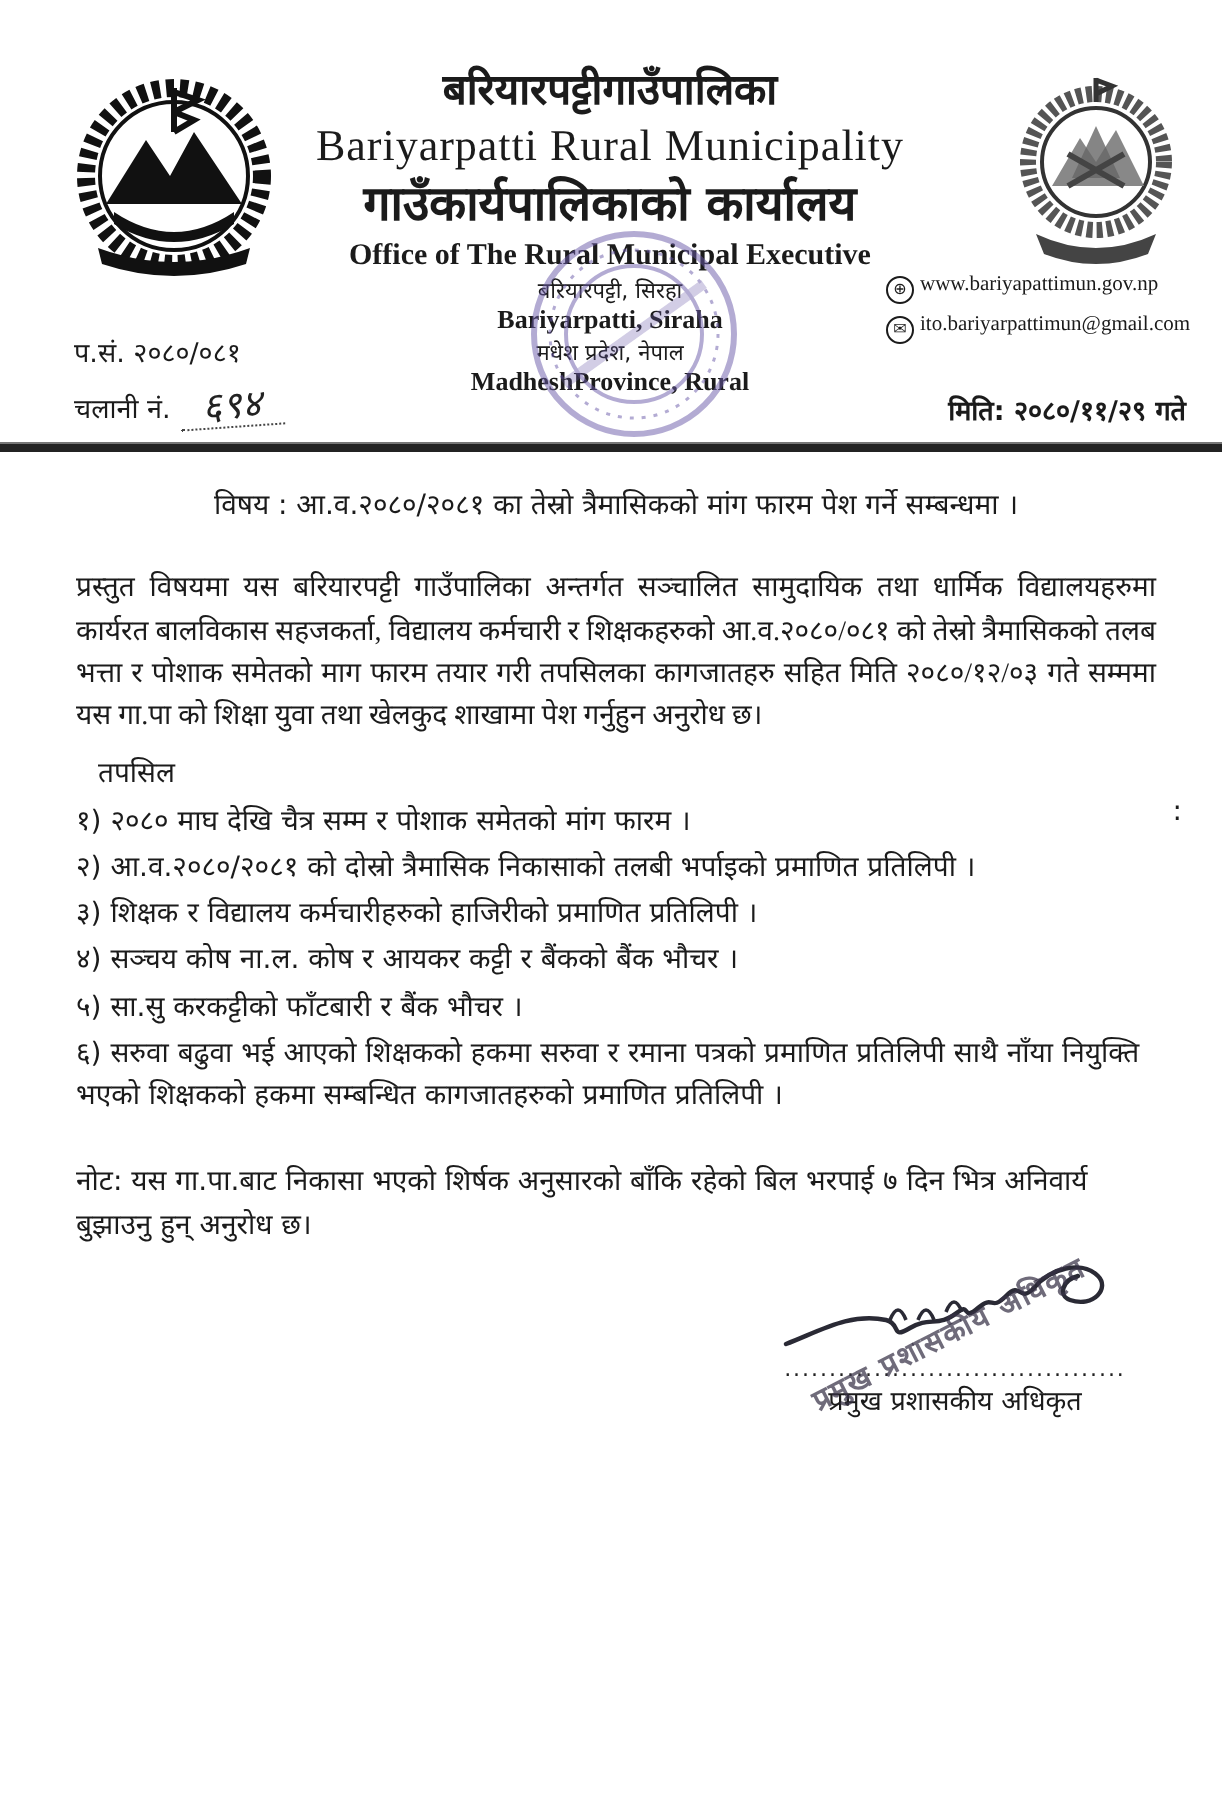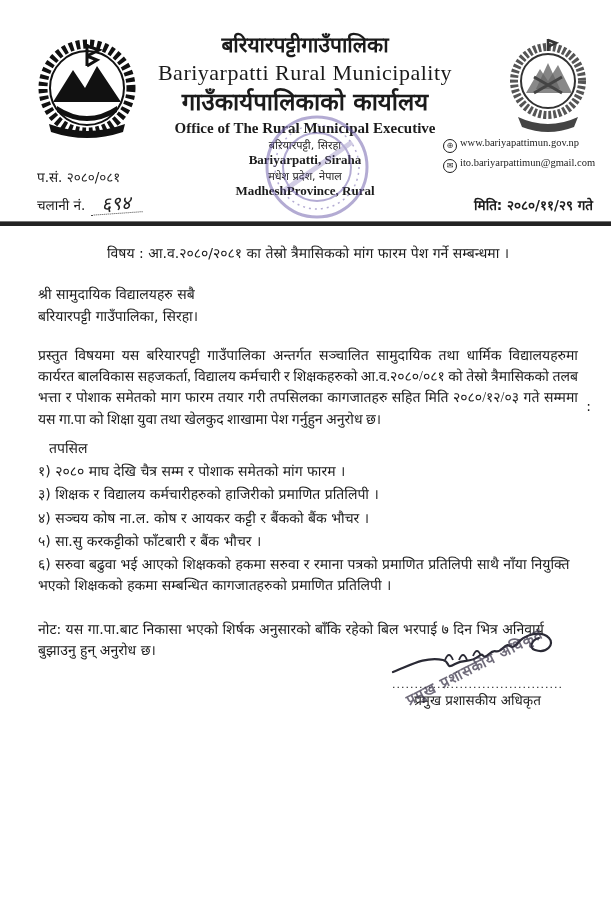--- a/index.html
+++ b/index.html
@@ -110,28 +110,25 @@
       <span class="dispatch-no">६९४</span>
     </div>
   </div>
 
   <div class="date-line">मिति: २०८०/११/२९ गते</div>
 
   <div class="head-rule"></div>
 
   <div class="letter">
     <div class="subject">विषय : आ.व.२०८०/२०८१ का तेस्रो त्रैमासिकको मांग फारम पेश गर्ने सम्बन्धमा ।</div>
-    <div class="addressee">
-      <div>श्री सामुदायिक विद्यालयहरु सबै</div>
-      <div>बरियारपट्टी गाउँपालिका, सिरहा।</div>
-    </div>
     <div class="para">प्रस्तुत विषयमा यस बरियारपट्टी गाउँपालिका अन्तर्गत सञ्चालित सामुदायिक तथा धार्मिक विद्यालयहरुमा कार्यरत बालविकास सहजकर्ता, विद्यालय कर्मचारी र शिक्षकहरुको आ.व.२०८०/०८१ को तेस्रो त्रैमासिकको तलब भत्ता र पोशाक समेतको माग फारम तयार गरी तपसिलका कागजातहरु सहित मिति २०८०/१२/०३ गते सम्ममा यस गा.पा को शिक्षा युवा तथा खेलकुद शाखामा पेश गर्नुहुन अनुरोध छ।</div>
     <div class="list-title">तपसिल</div>
     <div class="list">
       <p>१) २०८० माघ देखि चैत्र सम्म र पोशाक समेतको मांग फारम ।</p>
+      <p>२) आ.व.२०८०/२०८१ को दोस्रो त्रैमासिक निकासाको तलबी भर्पाइको प्रमाणित प्रतिलिपी ।</p>
       <p>३) शिक्षक र विद्यालय कर्मचारीहरुको हाजिरीको प्रमाणित प्रतिलिपी ।</p>
       <p>४) सञ्चय कोष ना.ल. कोष र आयकर कट्टी र बैंकको बैंक भौचर ।</p>
       <p>५) सा.सु करकट्टीको फाँटबारी र बैंक भौचर ।</p>
       <p>६) सरुवा बढुवा भई आएको शिक्षकको हकमा सरुवा र रमाना पत्रको प्रमाणित प्रतिलिपी साथै नाँया नियुक्ति भएको शिक्षकको हकमा सम्बन्धित कागजातहरुको प्रमाणित प्रतिलिपी ।</p>
     </div>
     <div class="note">नोट: यस गा.पा.बाट निकासा भएको शिर्षक अनुसारको बाँकि रहेको बिल भरपाई ७ दिन भित्र अनिवार्य बुझाउनु हुन् अनुरोध छ।</div>
   </div>
 
   <div class="right-colon">:</div>
 

